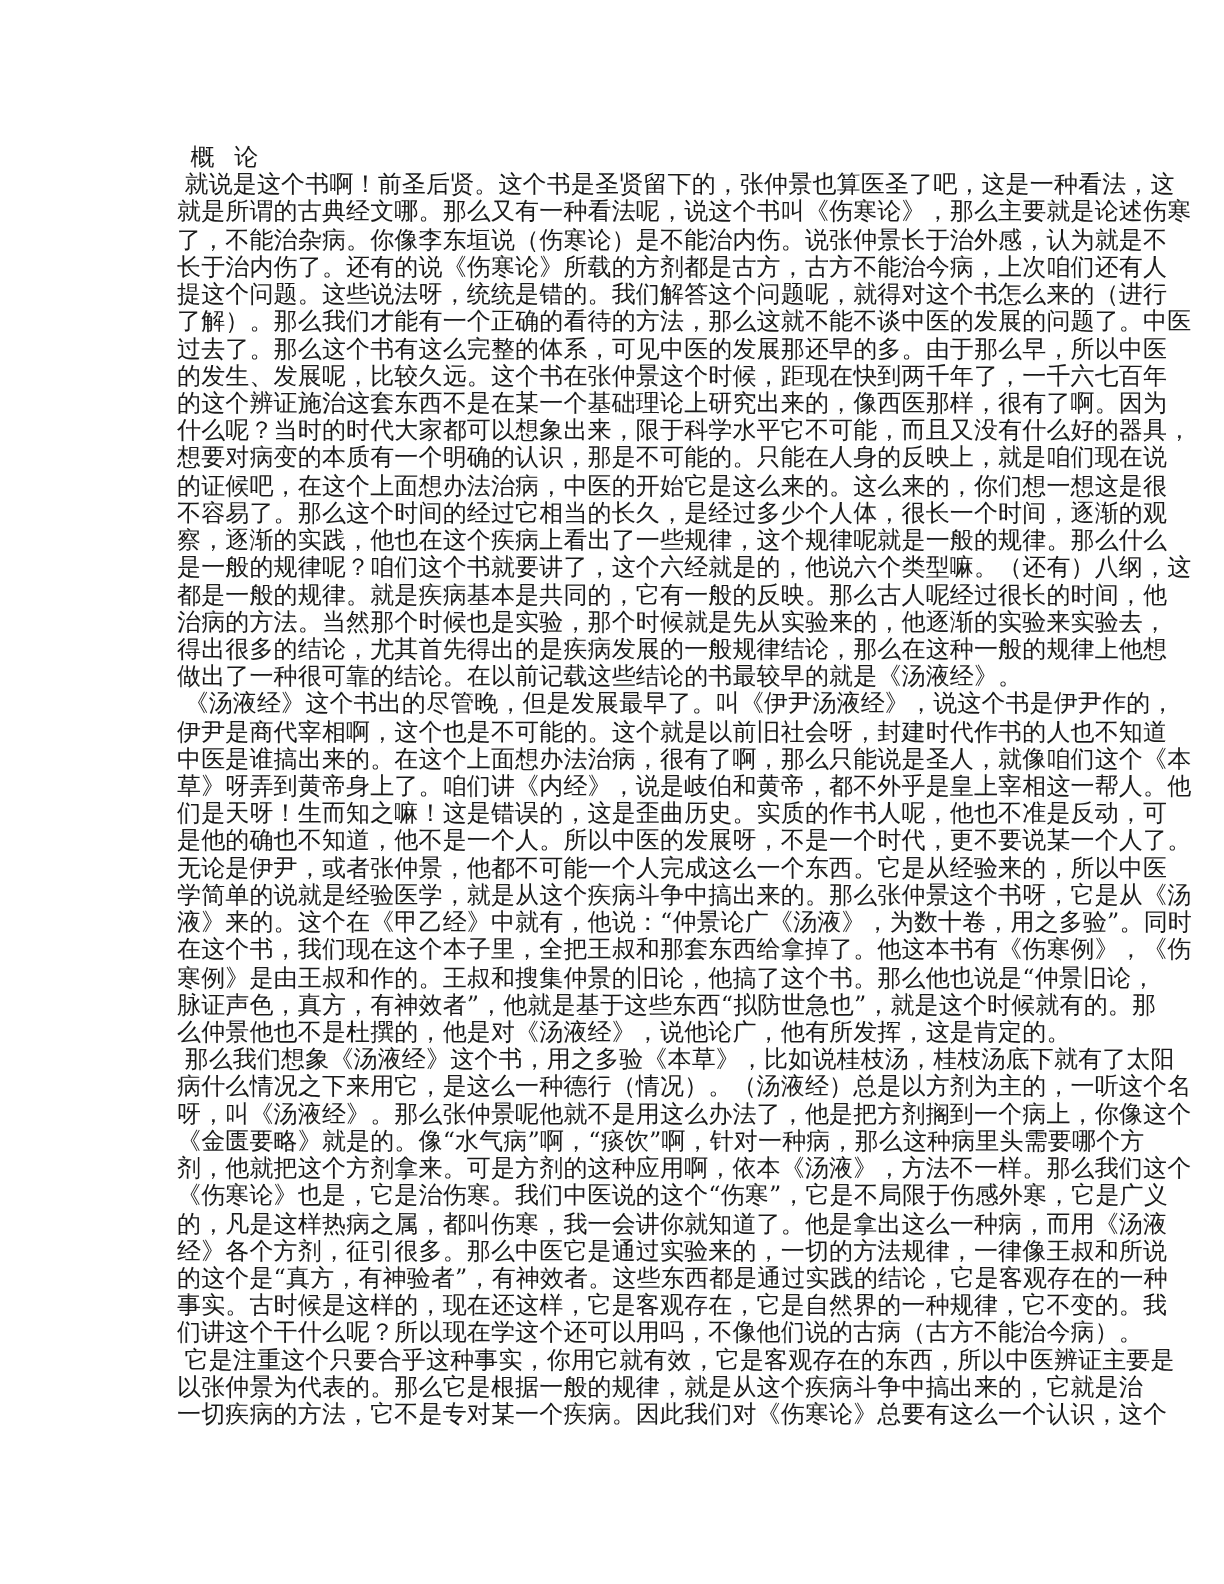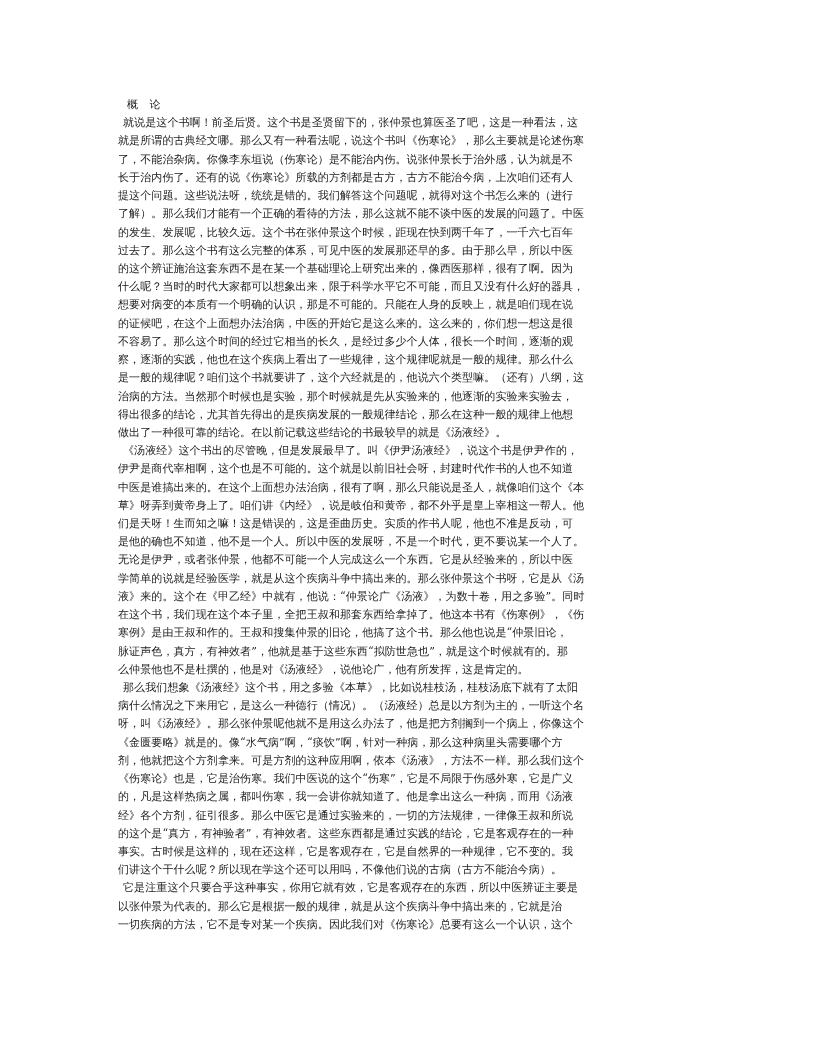--- a/index.html
+++ b/index.html
@@ -1,46 +1,47 @@
 <!DOCTYPE html>
 <html><head>
 <meta charset="utf-8">
 <style>
   html, body { margin: 0; padding: 0; background: #ffffff; }
   body { width: 816px; height: 1056px; position: relative; overflow: hidden; }
   .page {
     position: absolute; left: 118px; top: 96px; width: 582px;
     font-family: "DejaVu Serif", "Liberation Serif", serif;
-    font-size: 11px; line-height: 18.22px; color: #1a1a1a;
+    font-size: 16px; line-height: 18.22px; color: #1a1a1a;
   }
   .line { white-space: nowrap; height: 18.22px; overflow: visible; letter-spacing: 0.1px; }
   .title { padding-left: 9px; letter-spacing: 4px; }
   .indent { padding-left: 5px; }
 </style>
 </head>
 <body>
 
 <div class="page">
   <div class="line title">概 论</div>
   <div id="p0">
       <div class="line indent">就说是这个书啊！前圣后贤。这个书是圣贤留下的，张仲景也算医圣了吧，这是一种看法，这</div>
       <div class="line">就是所谓的古典经文哪。那么又有一种看法呢，说这个书叫《伤寒论》，那么主要就是论述伤寒</div>
       <div class="line">了，不能治杂病。你像李东垣说（伤寒论）是不能治内伤。说张仲景长于治外感，认为就是不</div>
       <div class="line">长于治内伤了。还有的说《伤寒论》所载的方剂都是古方，古方不能治今病，上次咱们还有人</div>
       <div class="line">提这个问题。这些说法呀，统统是错的。我们解答这个问题呢，就得对这个书怎么来的（进行</div>
       <div class="line">了解）。那么我们才能有一个正确的看待的方法，那么这就不能不谈中医的发展的问题了。中医</div>
+      <div class="line">过去了。那么这个书有这么完整的体系，可见中医的发展那还早的多。由于那么早，所以中医</div>
       <div class="line">的发生、发展呢，比较久远。这个书在张仲景这个时候，距现在快到两千年了，一千六七百年</div>
-      <div class="line">过去了。那么这个书有这么完整的体系，可见中医的发展那还早的多。由于那么早，所以中医</div>
       <div class="line">的这个辨证施治这套东西不是在某一个基础理论上研究出来的，像西医那样，很有了啊。因为</div>
       <div class="line">什么呢？当时的时代大家都可以想象出来，限于科学水平它不可能，而且又没有什么好的器具，</div>
       <div class="line">想要对病变的本质有一个明确的认识，那是不可能的。只能在人身的反映上，就是咱们现在说</div>
       <div class="line">的证候吧，在这个上面想办法治病，中医的开始它是这么来的。这么来的，你们想一想这是很</div>
       <div class="line">不容易了。那么这个时间的经过它相当的长久，是经过多少个人体，很长一个时间，逐渐的观</div>
       <div class="line">察，逐渐的实践，他也在这个疾病上看出了一些规律，这个规律呢就是一般的规律。那么什么</div>
       <div class="line">是一般的规律呢？咱们这个书就要讲了，这个六经就是的，他说六个类型嘛。（还有）八纲，这</div>
+      <div class="line">都是一般的规律。就是疾病基本是共同的，它有一般的反映。那么古人呢经过很长的时间，他</div>
       <div class="line">治病的方法。当然那个时候也是实验，那个时候就是先从实验来的，他逐渐的实验来实验去，</div>
       <div class="line">得出很多的结论，尤其首先得出的是疾病发展的一般规律结论，那么在这种一般的规律上他想</div>
       <div class="line">做出了一种很可靠的结论。在以前记载这些结论的书最较早的就是《汤液经》。</div>
     </div>
   <div id="p1">
       <div class="line indent">《汤液经》这个书出的尽管晚，但是发展最早了。叫《伊尹汤液经》，说这个书是伊尹作的，</div>
       <div class="line">伊尹是商代宰相啊，这个也是不可能的。这个就是以前旧社会呀，封建时代作书的人也不知道</div>
       <div class="line">中医是谁搞出来的。在这个上面想办法治病，很有了啊，那么只能说是圣人，就像咱们这个《本</div>
       <div class="line">草》呀弄到黄帝身上了。咱们讲《内经》，说是岐伯和黄帝，都不外乎是皇上宰相这一帮人。他</div>
       <div class="line">们是天呀！生而知之嘛！这是错误的，这是歪曲历史。实质的作书人呢，他也不准是反动，可</div>

